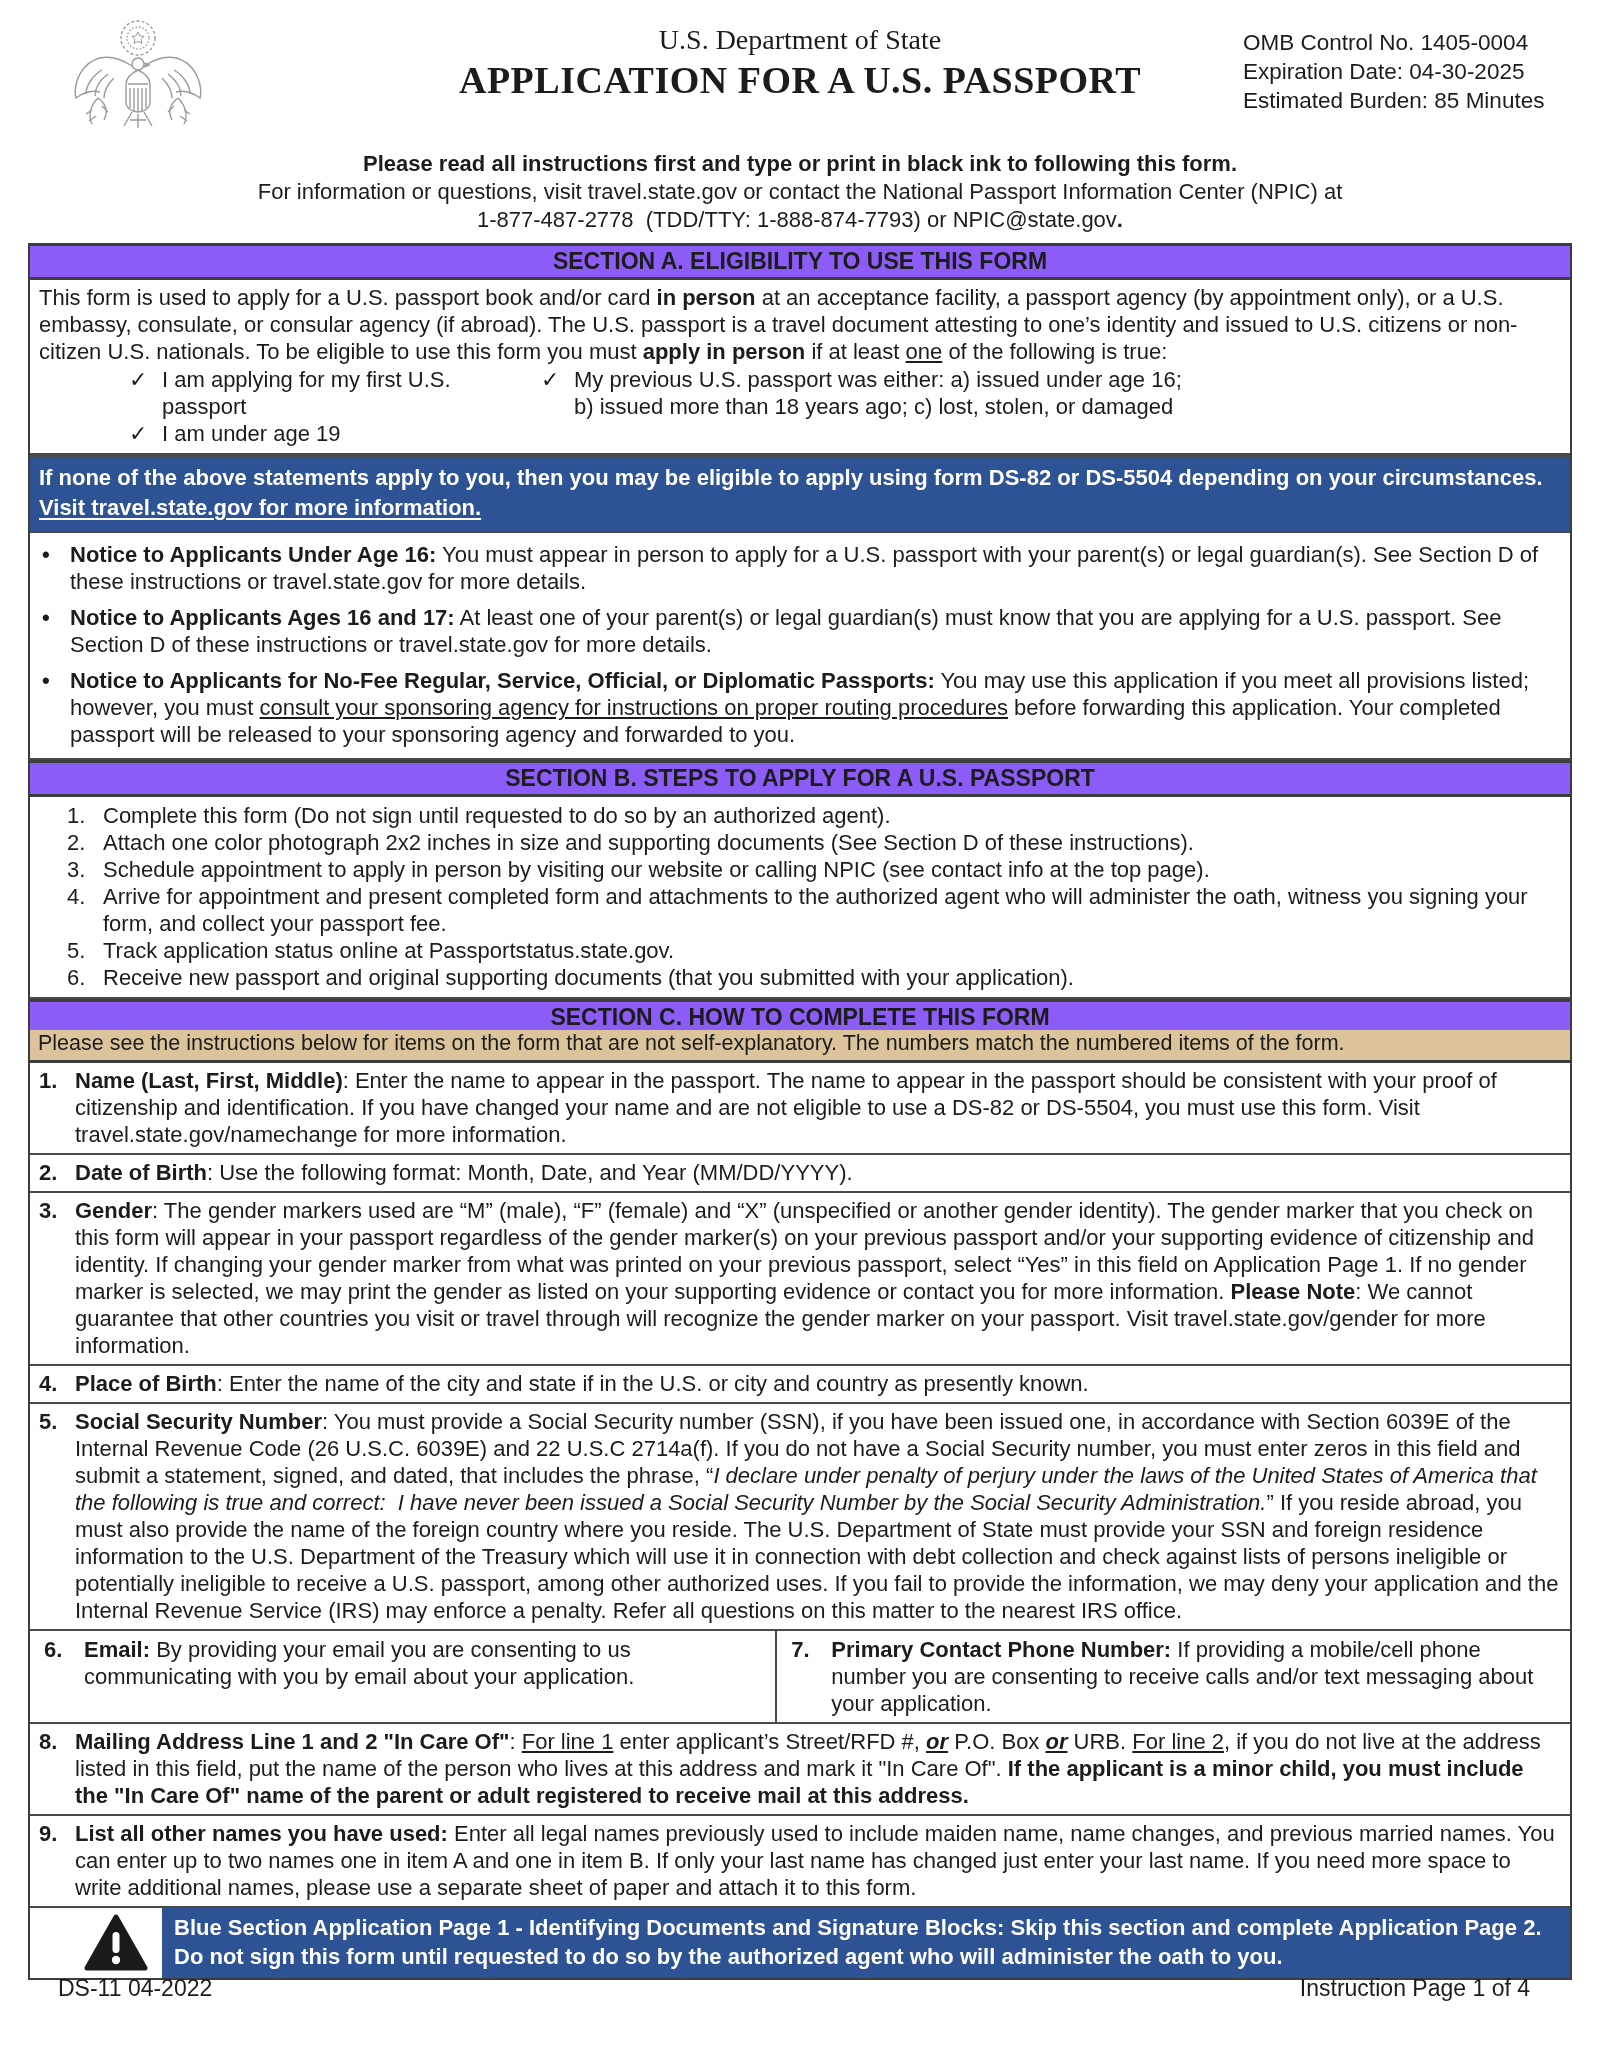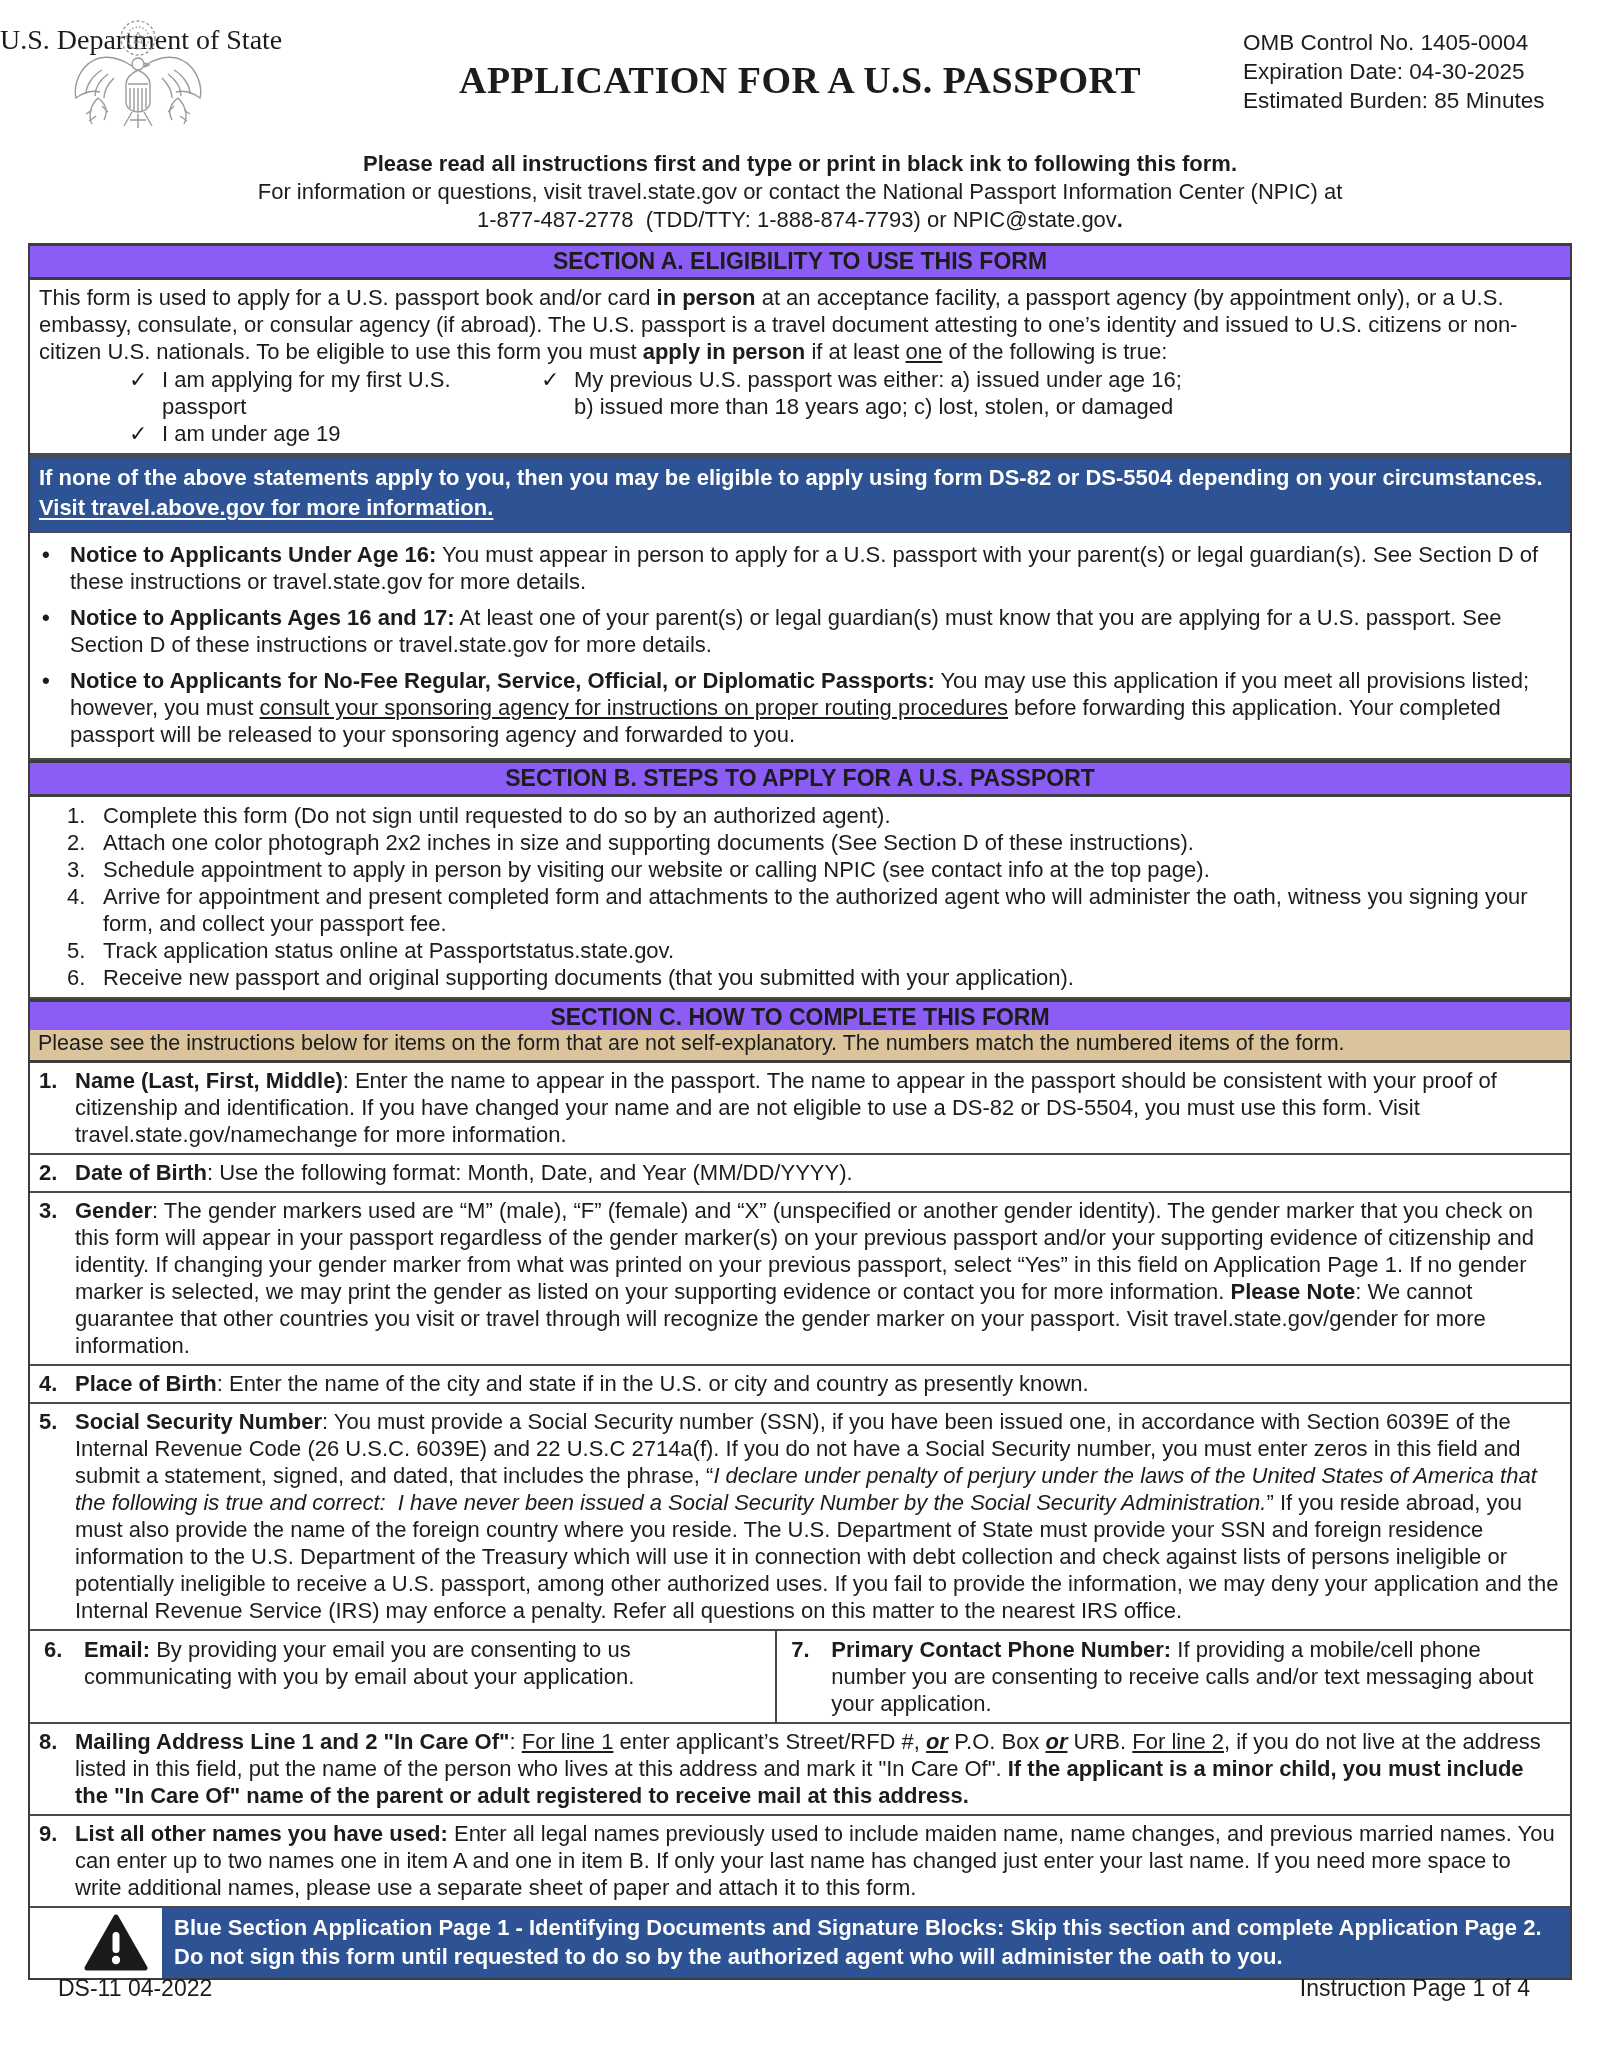--- a/index.html
+++ b/index.html
@@ -8,21 +8,21 @@
     width:1600px;height:2070px;
     background:#fff;
     font-family:"Liberation Sans","DejaVu Sans",sans-serif;
     color:#1c1c1c;
     font-size:22px;line-height:27px;
     overflow:hidden;
   }
   
   .hdr{position:relative;padding-top:24px;height:118px;}
   .seal{position:absolute;left:62px;top:14px;width:152px;height:132px;}
-  .dept{text-align:left;font-family:"Liberation Serif","DejaVu Serif",serif;font-size:28px;line-height:32px;}
+  .dept{text-align:center;font-family:"Liberation Serif","DejaVu Serif",serif;font-size:28px;line-height:32px;}
   .main-title{text-align:center;font-family:"Liberation Serif","DejaVu Serif",serif;font-weight:bold;font-size:38px;line-height:44px;letter-spacing:.5px;margin-top:2px;}
   .omb{position:absolute;left:1243px;top:28px;width:330px;font-size:22.5px;line-height:29px;}
   .intro{text-align:center;margin-top:8px;line-height:28px;}
   .intro .b1{font-weight:bold;}
   
   .doc{margin:9px 28px 0 28px;border-left:2px solid #3d3d3d;border-right:2px solid #3d3d3d;border-bottom:2px solid #3d3d3d;}
   .bar{background:#8b5cf6;border-top:3px solid #3d3d3d;border-bottom:3px solid #3d3d3d;
        text-align:center;font-weight:bold;font-size:23px;line-height:27px;padding:2px 8px;}
   .bar-sub{background:#dbc49c;text-align:left;font-weight:normal;font-size:21.5px;padding:0 8px 3px 8px;border-bottom:3px solid #3d3d3d;margin-top:-3px;}
   .bar-c{border-bottom:none;}
@@ -118,21 +118,21 @@
             <span class="cmark">✓</span>
             <span>My previous U.S. passport was either: a) issued under age 16;</span>
           </div>
           <div class="citem">
             <span class="cmark"></span>
             <span>b) issued more than 18 years ago; c) lost, stolen, or damaged</span>
           </div>
         </div>
       </div>
     </div>
-    <div class="trow blue">If none of the above statements apply to you, then you may be eligible to apply using form DS-82 or DS-5504 depending on your circumstances. <u>Visit travel.above.gov for more information.</u></div>
+    <div class="trow blue">If none of the above statements apply to you, then you may be eligible to apply using form DS-82 or DS-5504 depending on your circumstances. <u>Visit travel.state.gov for more information.</u></div>
     <div class="trow bullets">
       <div class="bullet">
         <span class="bdot">•</span>
         <div><b>Notice to Applicants Under Age 16:</b> You must appear in person to apply for a U.S. passport with your parent(s) or legal guardian(s). See Section D of these instructions or travel.state.gov for more details.</div>
       </div>
       <div class="bullet">
         <span class="bdot">•</span>
         <div><b>Notice to Applicants Ages 16 and 17:</b> At least one of your parent(s) or legal guardian(s) must know that you are applying for a U.S. passport. See Section D of these instructions or travel.state.gov for more details.</div>
       </div>
       <div class="bullet">

